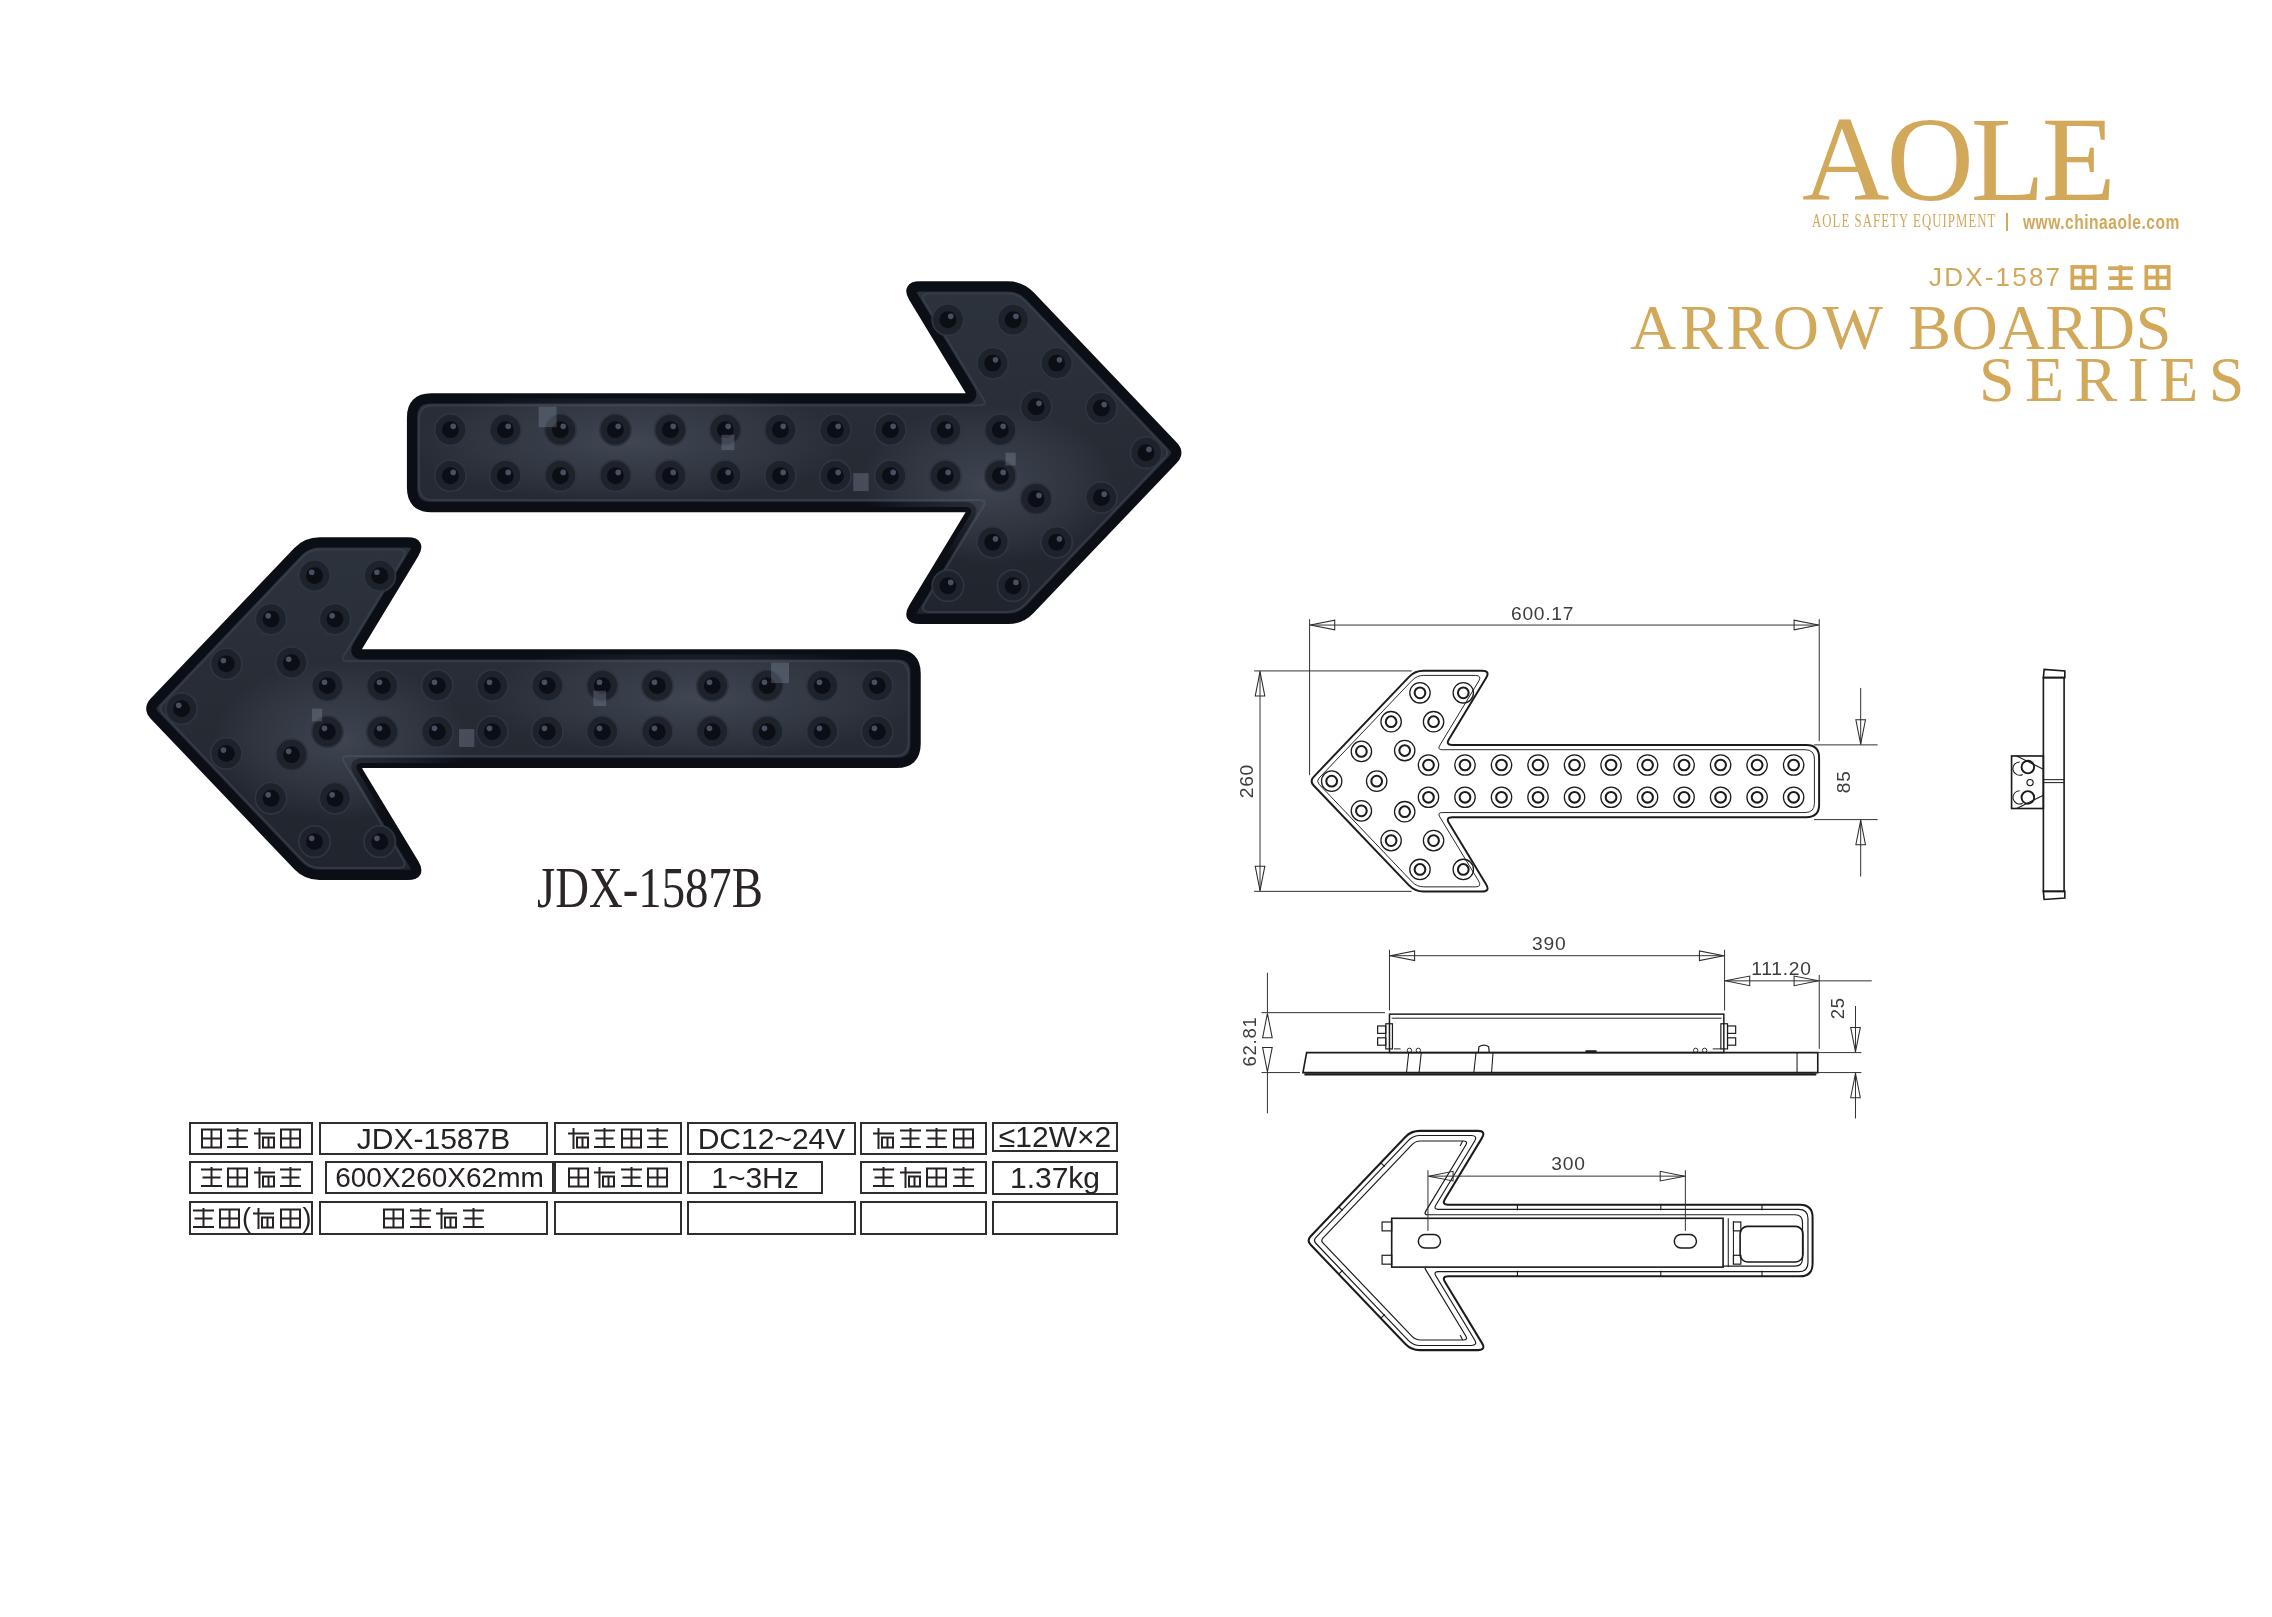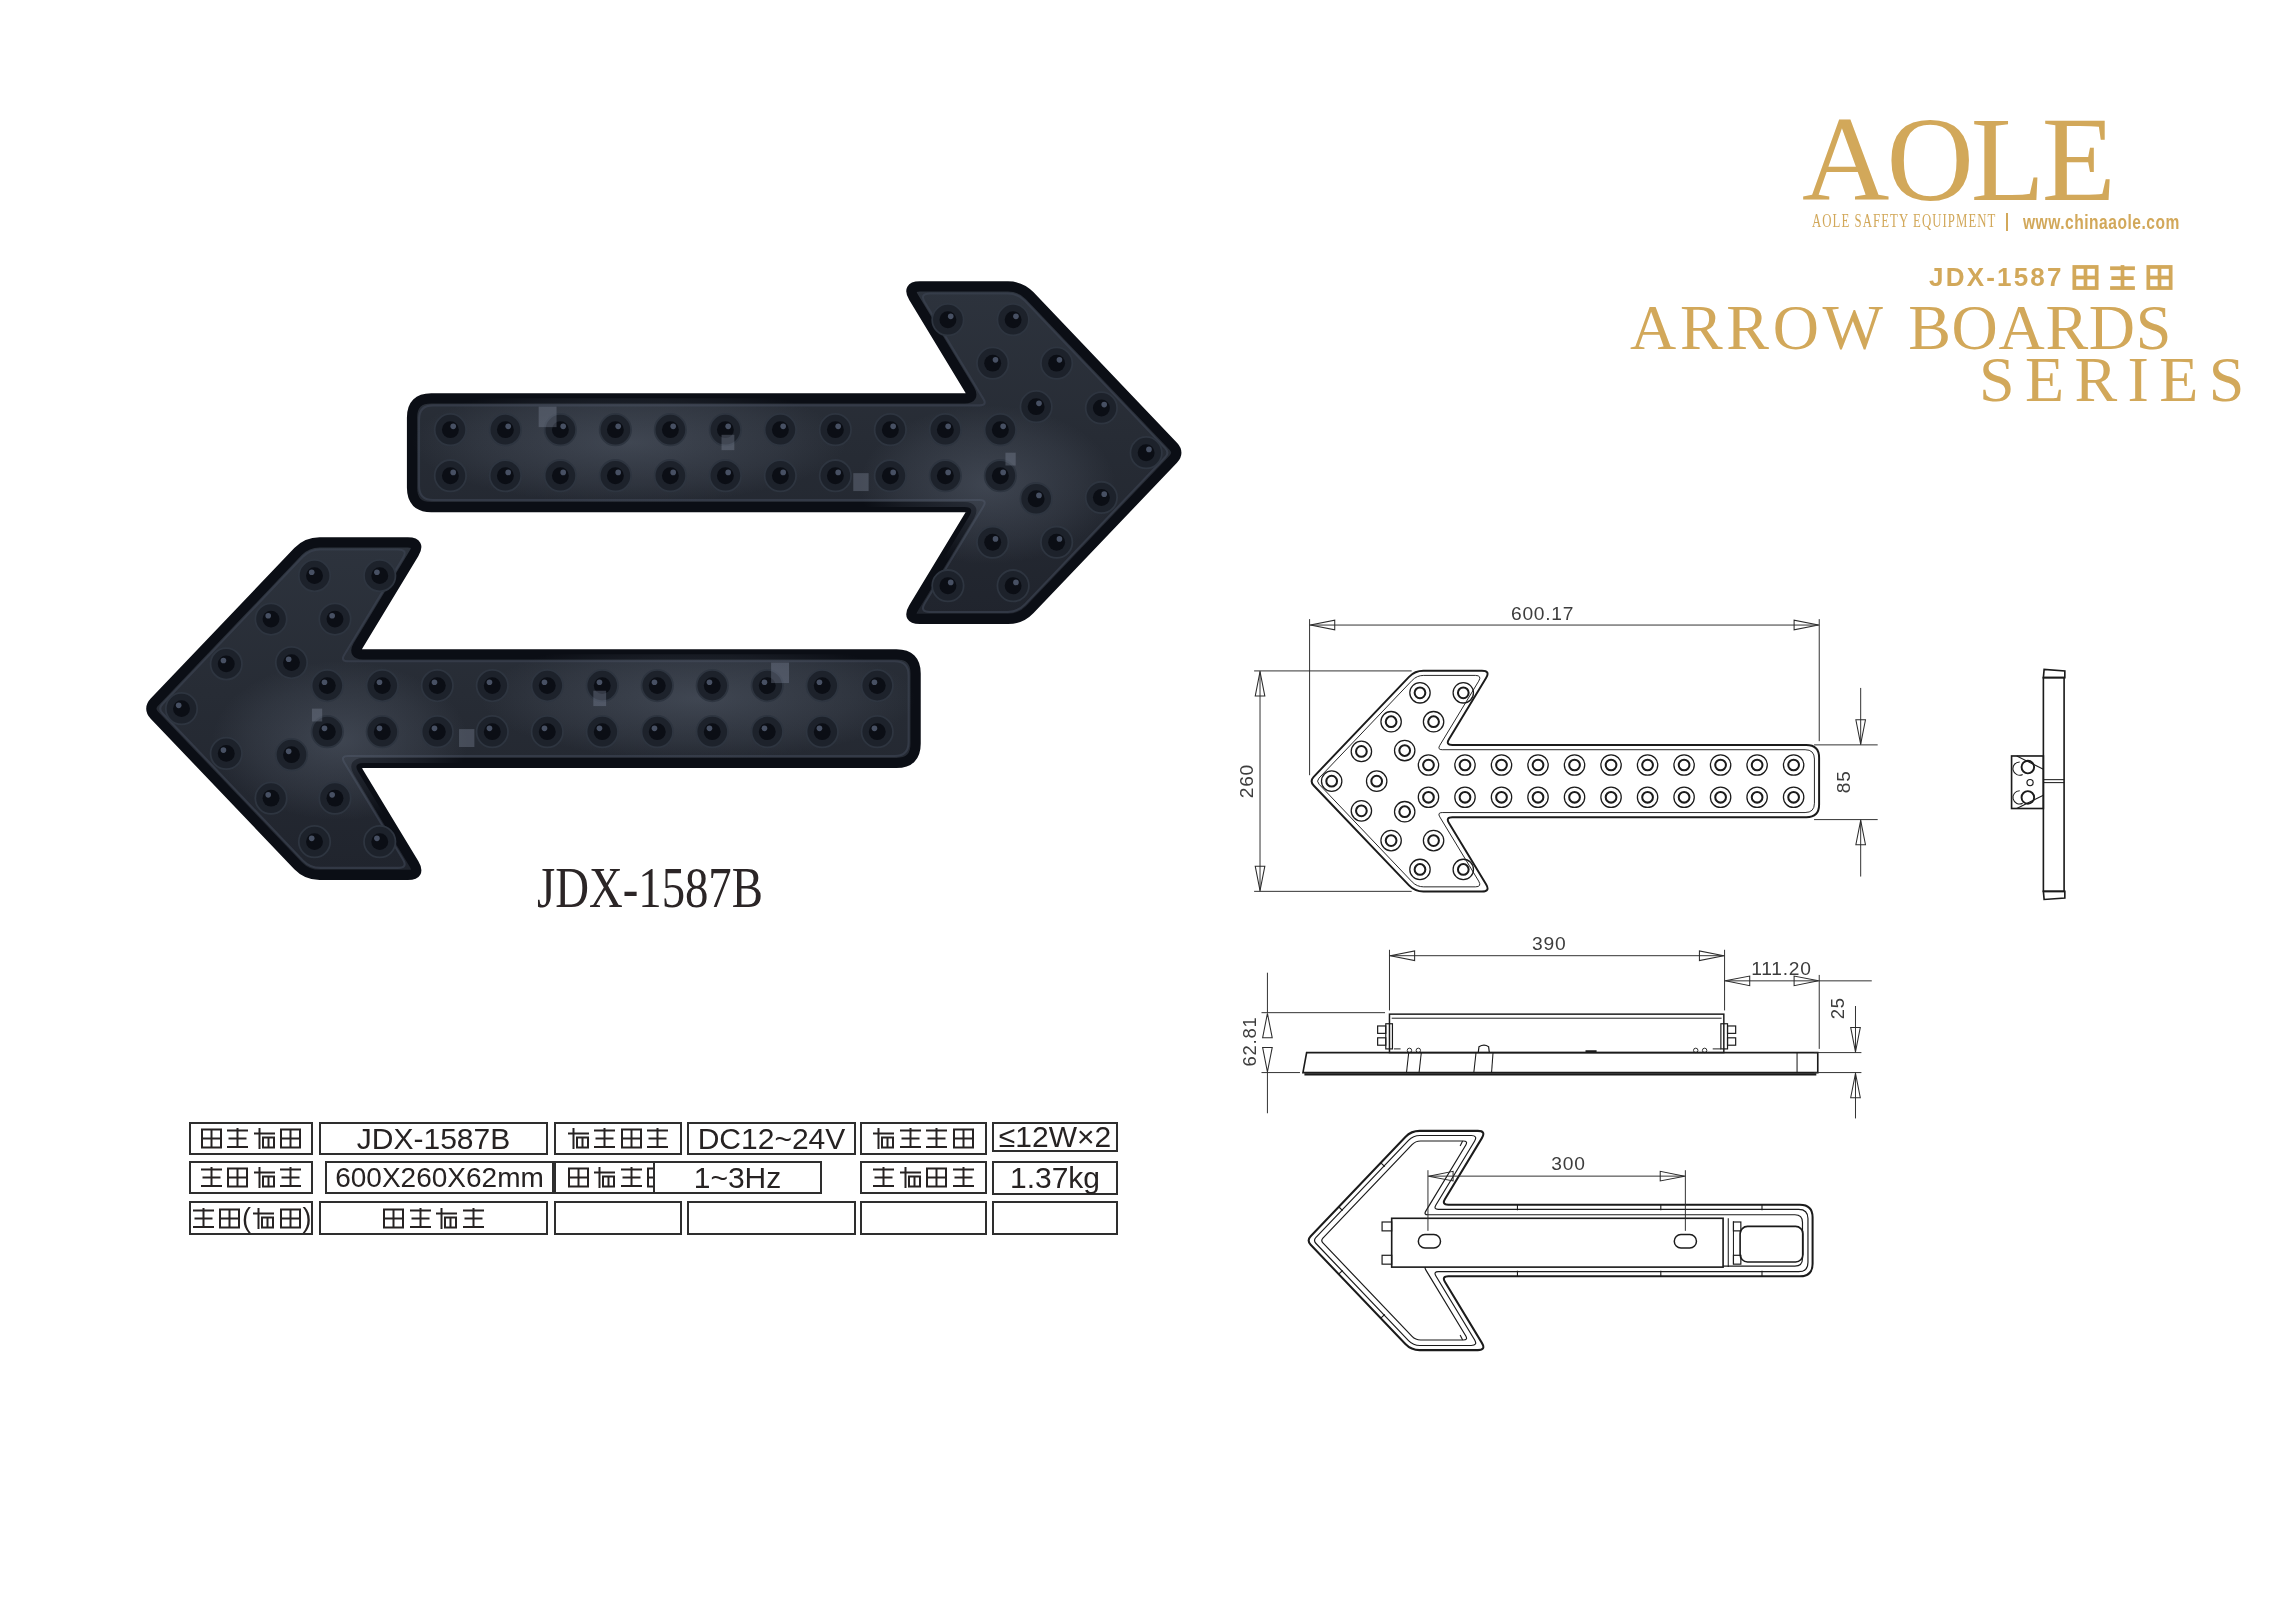--- a/index.html
+++ b/index.html
@@ -43,21 +43,21 @@
 </svg>
 
 <div class="abs serif gold" style="left:1802px;top:99px;font-size:121px;letter-spacing:-3px;line-height:1;">AOLE</div>
 
 <div class="abs serif gold" style="left:1812px;top:211px;font-size:18px;letter-spacing:1.5px;transform:scaleX(.71);transform-origin:0 0;white-space:nowrap;">AOLE SAFETY EQUIPMENT</div>
 
 <div class="abs gold" style="left:2006px;top:213px;width:1.5px;height:18px;background:#d2a85a;"></div>
 
 <div class="abs gold" style="left:2023px;top:210px;font-size:21px;font-weight:bold;letter-spacing:0.7px;transform:scaleX(.74);transform-origin:0 0;white-space:nowrap;">www.chinaaole.com</div>
 
-<div class="abs gold" id="jdxline" style="left:1929px;top:255px;font-size:26px;font-weight:bold;letter-spacing:2.2px;display:flex;align-items:baseline;white-space:nowrap;">JDX-1587<svg class="hz" style="position:relative;top:6.7px;margin-left:6px;" width="31" height="31" viewBox="0 0 100 100">
+<div class="abs gold" id="jdxline" style="left:1929px;top:255px;font-size:26px;font-weight:normal;letter-spacing:2.2px;display:flex;align-items:baseline;white-space:nowrap;">JDX-1587<svg class="hz" style="position:relative;top:6.7px;margin-left:6px;" width="31" height="31" viewBox="0 0 100 100">
       <g stroke="#d2a85a" stroke-width="12" fill="none">
         <rect x="14" y="16" width="72" height="68"></rect>
         <line x1="14" y1="50" x2="86" y2="50"></line>
         <line x1="50" y1="16" x2="50" y2="84"></line>
       </g>
     </svg><svg class="hz" style="position:relative;top:6.7px;margin-left:6px;" width="31" height="31" viewBox="0 0 100 100">
       <g stroke="#d2a85a" stroke-width="12" fill="none">
         <line x1="10" y1="20" x2="90" y2="20"></line>
         <line x1="14" y1="52" x2="86" y2="52"></line>
         <line x1="10" y1="84" x2="90" y2="84"></line>
@@ -483,21 +483,21 @@
       </svg>
       <svg class="hzc" width="25" height="25" viewBox="0 0 100 100" style="color:#262222">
         <use href="#hzB" stroke="currentColor"></use>
       </svg>
       <svg class="hzc" width="25" height="25" viewBox="0 0 100 100" style="color:#262222">
         <use href="#hzA" stroke="currentColor"></use>
       </svg>
     </span>
   </div>
 
-<div class="cell" style="left:653px;top:1161px;width:169px;height:33px;">1~3Hz</div>
+<div class="cell" style="left:687px;top:1161px;width:136px;height:33px;">1~3Hz</div>
 
 <div class="cell" style="left:860px;top:1161px;width:127px;height:33px;">
     <span style="display:inline-flex;gap:1.5px;align-items:center">
       <svg class="hzc" width="25" height="25" viewBox="0 0 100 100" style="color:#262222">
         <use href="#hzB" stroke="currentColor"></use>
       </svg>
       <svg class="hzc" width="25" height="25" viewBox="0 0 100 100" style="color:#262222">
         <use href="#hzC" stroke="currentColor"></use>
       </svg>
       <svg class="hzc" width="25" height="25" viewBox="0 0 100 100" style="color:#262222">

